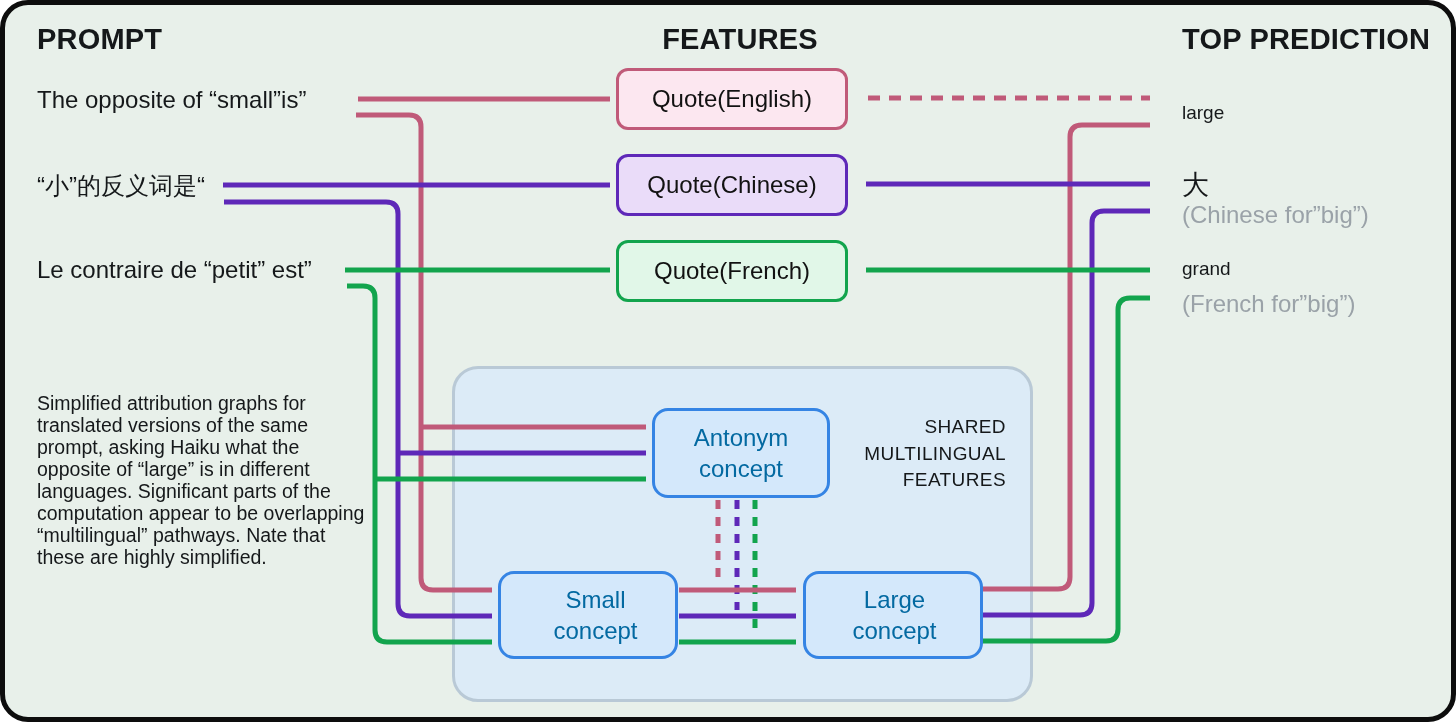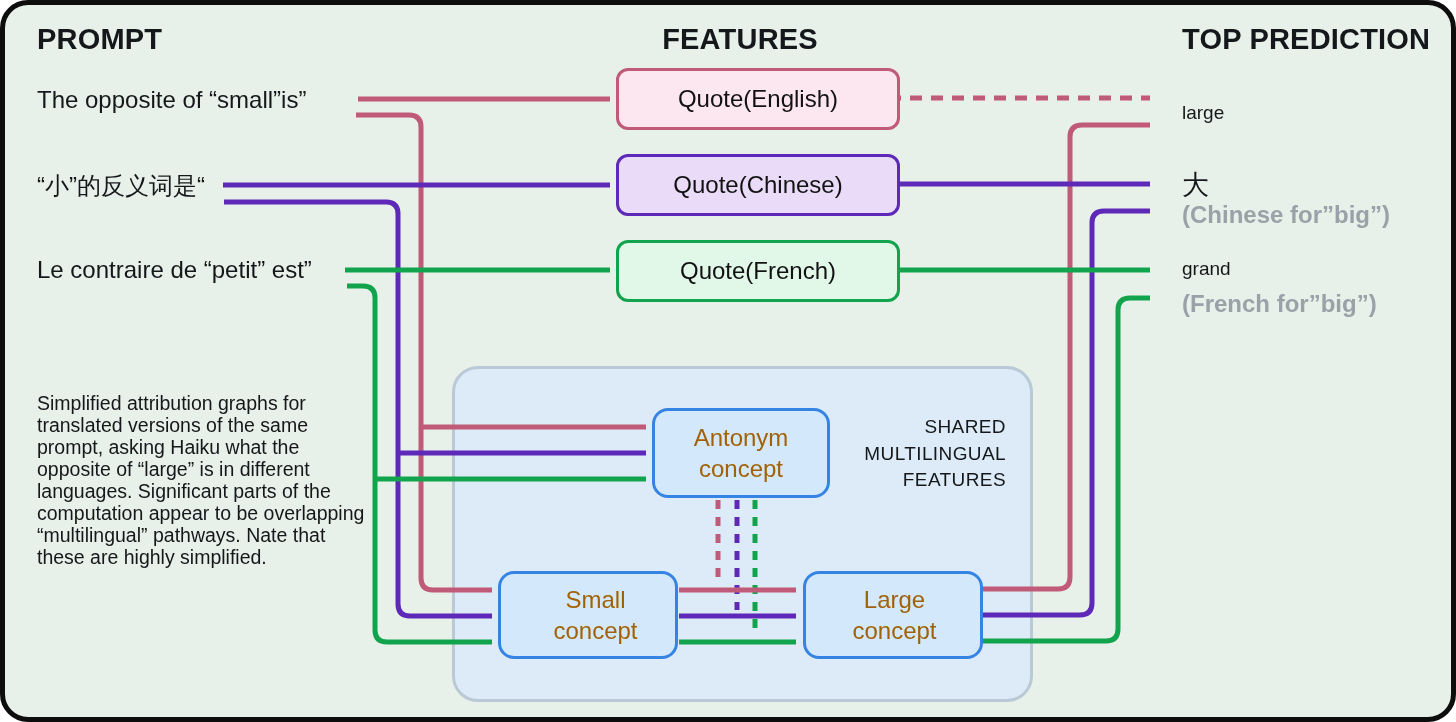--- a/index.html
+++ b/index.html
@@ -11,37 +11,37 @@
     --text:#15181a; --muted:#9aa2a8;
   }
   html,body{margin:0;padding:0;background:#ffffff;}
   body{font-family:"Liberation Sans","DejaVu Sans",sans-serif;color:var(--text);}
   .canvas{position:relative;width:1456px;height:722px;overflow:hidden;background:#ffffff;}
   .frame{position:absolute;left:0;top:0;width:1446px;height:712px;background:var(--bg);
          border:5px solid var(--frame-border);border-radius:28px;}
   .abs{position:absolute;text-align:right;}
   .hdr{font-size:29px;font-weight:600;letter-spacing:0.2px;color:var(--text);white-space:nowrap;}
   .prompt-text{font-size:24px;color:var(--text);white-space:nowrap;}
-  .qbox{position:absolute;left:616px;width:284px;height:62px;border-radius:12px;
+  .qbox{position:absolute;left:616px;width:232px;height:62px;border-radius:12px;
         display:flex;align-items:center;justify-content:center;
         font-size:24px;color:#121212;box-sizing:border-box;border:3px solid;}
   .qbox.en{top:68px;background:var(--pink-fill);border-color:var(--pink);}
   .qbox.zh{top:154px;background:var(--purple-fill);border-color:var(--purple);}
   .qbox.fr{top:240px;background:var(--green-fill);border-color:var(--green);}
   .pred-word{font-size:19px;color:var(--text);white-space:nowrap;}
   .pred-zh{font-size:27px;}
-  .pred-note{font-size:24px;color:var(--muted);white-space:nowrap;font-weight:bold;}
+  .pred-note{font-size:24px;color:var(--muted);white-space:nowrap;}
   .shared-box{position:absolute;left:452px;top:366px;width:581px;height:336px;
         background:var(--shared-fill);border:3px solid var(--shared-border);
         border-radius:26px;box-sizing:border-box;}
   .shared-label{position:absolute;left:790px;top:414px;width:216px;text-align:right;
         font-size:19px;line-height:26.5px;letter-spacing:0.4px;color:var(--text);}
   .cbox{position:absolute;border:3.5px solid var(--blue-border);background:var(--blue-fill);
         border-radius:16px;box-sizing:border-box;display:flex;align-items:center;justify-content:center;
-        text-align:center;font-size:24px;line-height:31px;color:#a16207;padding:0 28px;}
+        text-align:center;font-size:24px;line-height:31px;color:#0369a1;padding:0 28px;}
   .cbox.antonym{left:652px;top:408px;width:178px;height:90px;}
   .cbox.small{left:498px;top:571px;width:180px;height:88px;padding-left:43px;}
   .cbox.large{left:803px;top:571px;width:180px;height:88px;padding-left:31px;}
   .caption{position:absolute;left:37px;top:392px;width:334px;font-size:19.5px;
         line-height:22px;color:var(--text);}
   svg.wires{position:absolute;left:0;top:0;pointer-events:none;}
   svg.wires path{fill:none;stroke-width:5;}
   .sP{stroke:var(--pink);} .sV{stroke:var(--purple);} .sG{stroke:var(--green);}
   .fP{fill:var(--pink);} .fV{fill:var(--purple);} .fG{fill:var(--green);}
   .dash{stroke-dasharray:12 9;} .vdash{stroke-dasharray:9 8;}

